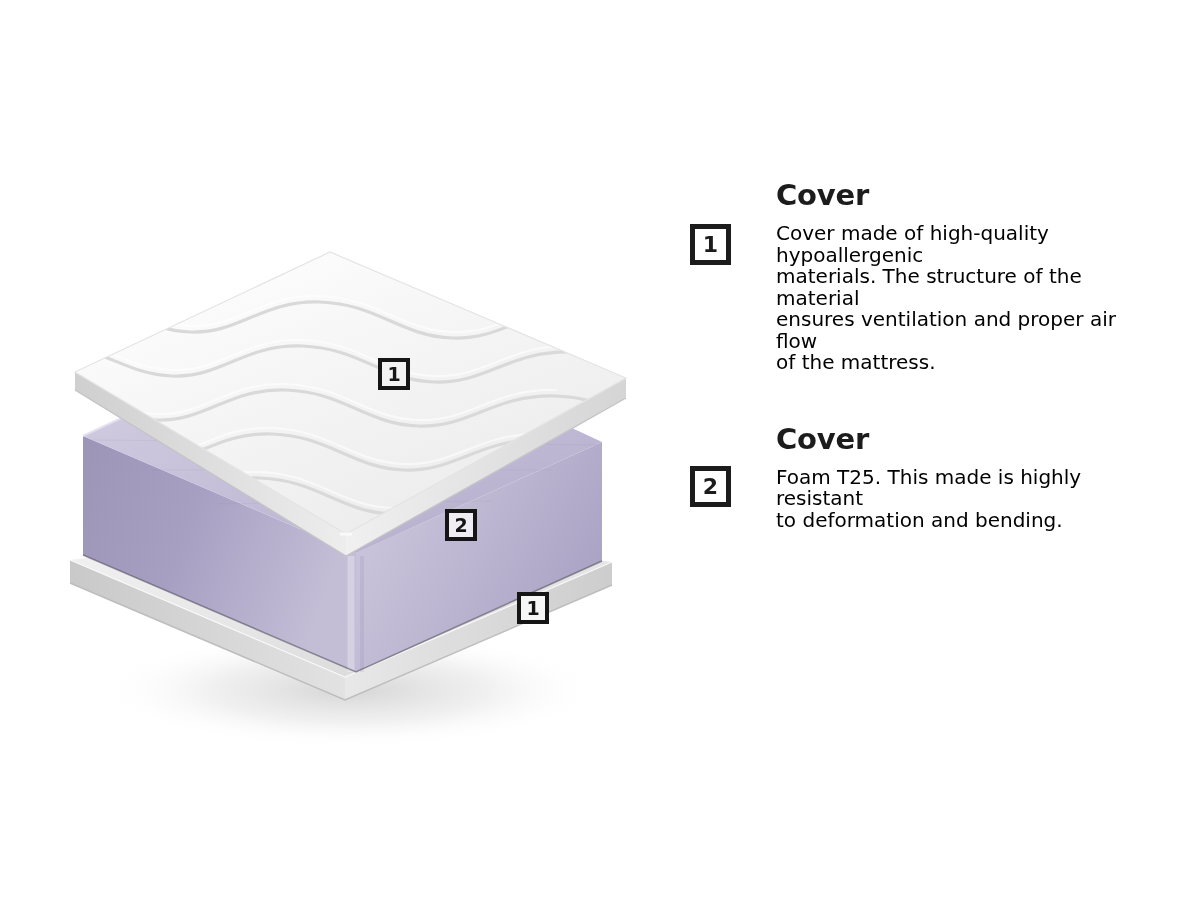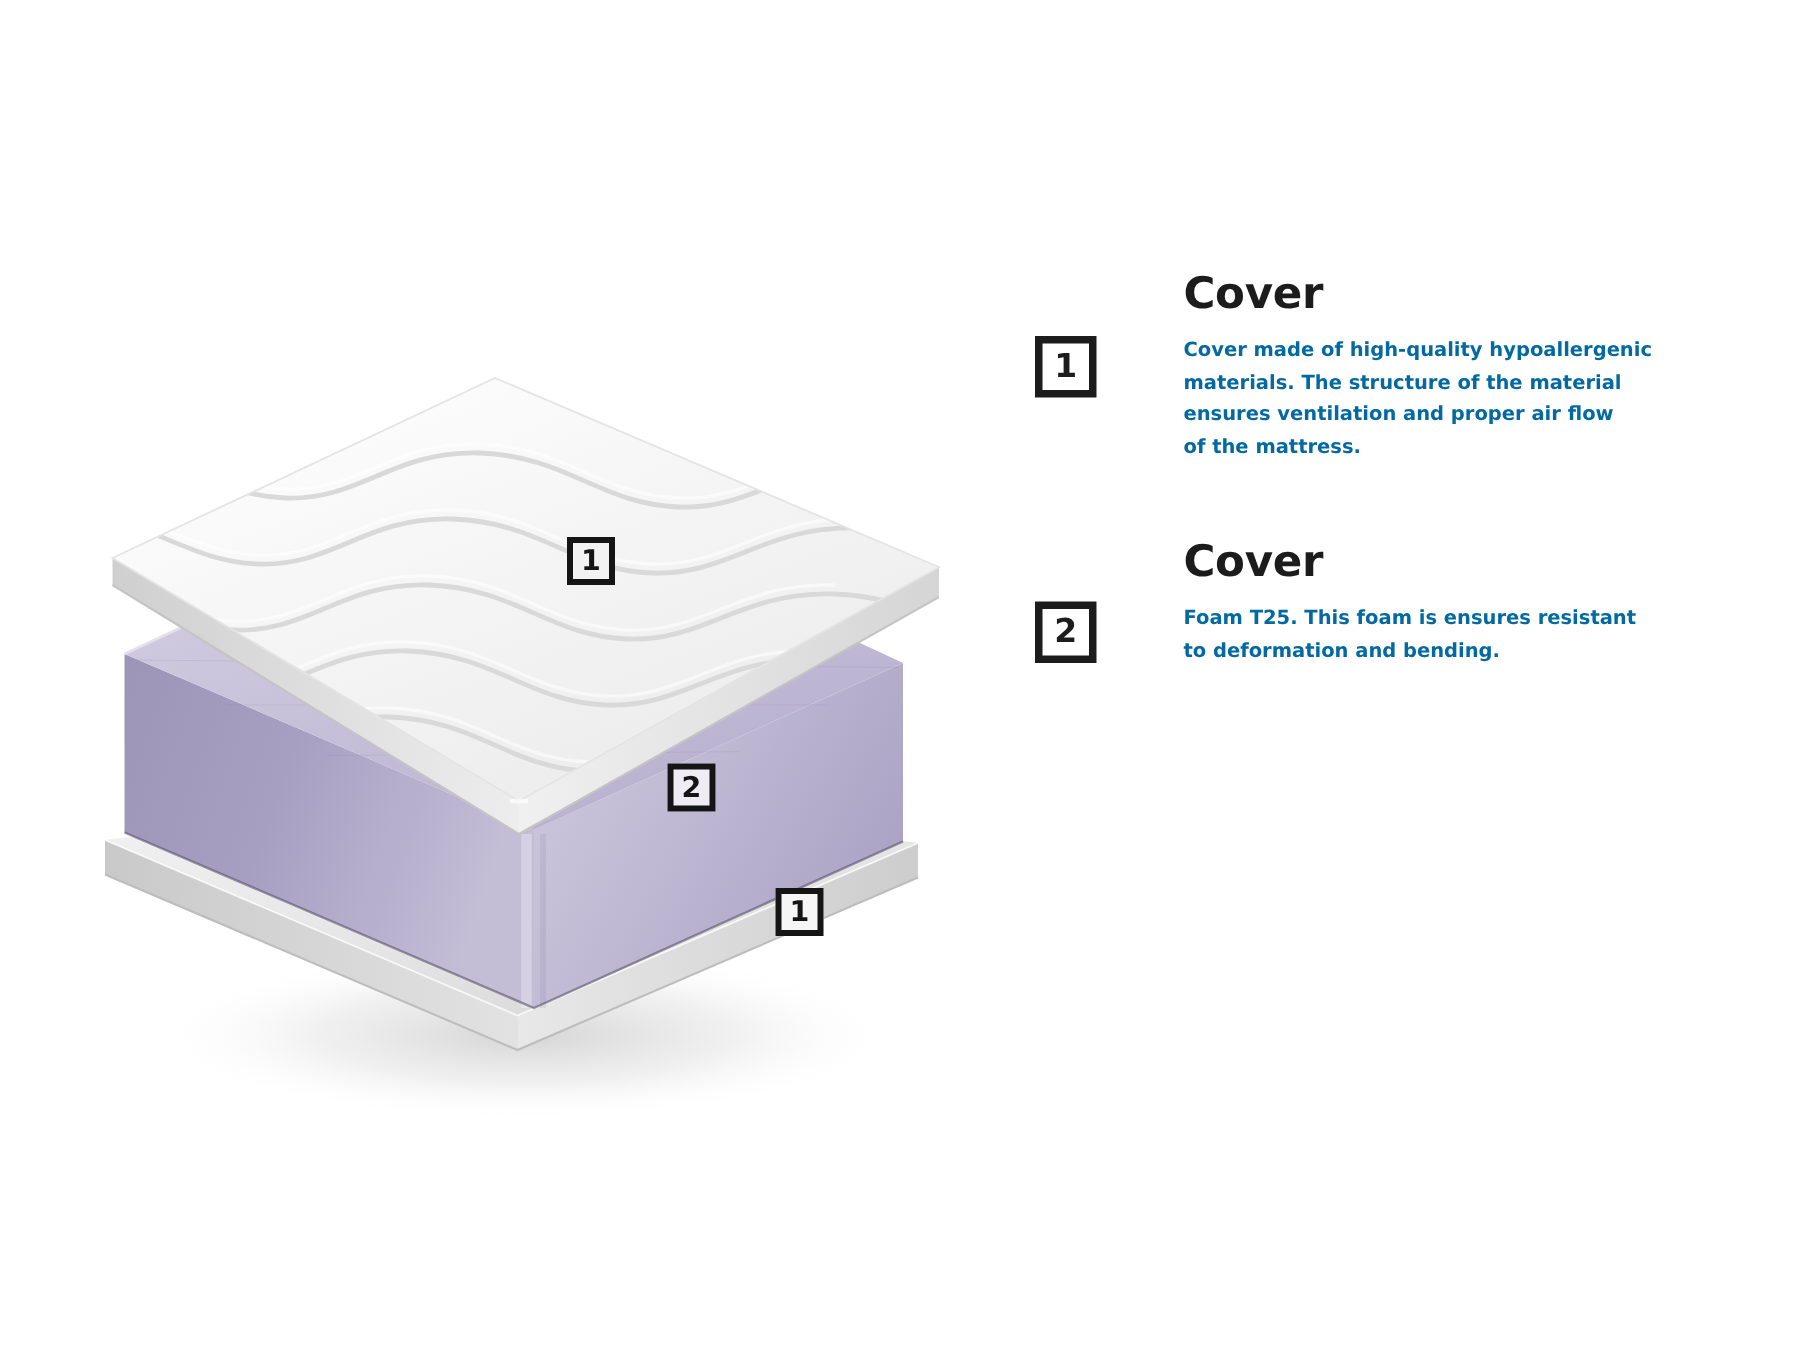--- a/index.html
+++ b/index.html
@@ -69,35 +69,35 @@
     border: 5px solid #1c1c1c;
     background: #ffffff;
     color: #1c1c1c;
     font-size: 22px;
     font-weight: 700;
     line-height: 31px;
     text-align: center;
     margin-top: 46px;
   }
   .legend-body {
-    margin-left: 58px;
+    margin-left: 45px;
     padding-top: 0;
   }
   .legend-title {
     font-size: 29px;
     font-weight: 700;
     color: #1c1c1c;
     line-height: 34px;
     margin: 0 0 11px 0;
     letter-spacing: -0.2px;
   }
   .legend-text {
-    font-size: 13px;
-    font-weight: 700;
-    color: #0369a1;
+    font-size: 20px;
+    font-weight: 400;
+    color: #000000;
     line-height: 21.5px;
     margin: 0;
     max-width: 360px;
     white-space: pre-line;
   }
   #legend-item-2 .legend-badge { margin-top: 44px; }
 </style>
 </head>
 <body>
 
@@ -258,18 +258,18 @@
 materials. The structure of the material
 ensures ventilation and proper air flow
 of the mattress.</p>
     </div>
   </div>
 
   <div class="legend-item" id="legend-item-2">
     <div class="legend-badge">2</div>
     <div class="legend-body">
       <h2 class="legend-title">Cover</h2>
-      <p class="legend-text">Foam T25. This foam is ensures resistant
+      <p class="legend-text">Foam T25. This made is highly resistant
 to deformation and bending.</p>
     </div>
   </div>
 
 </div>
 
 </body></html>

